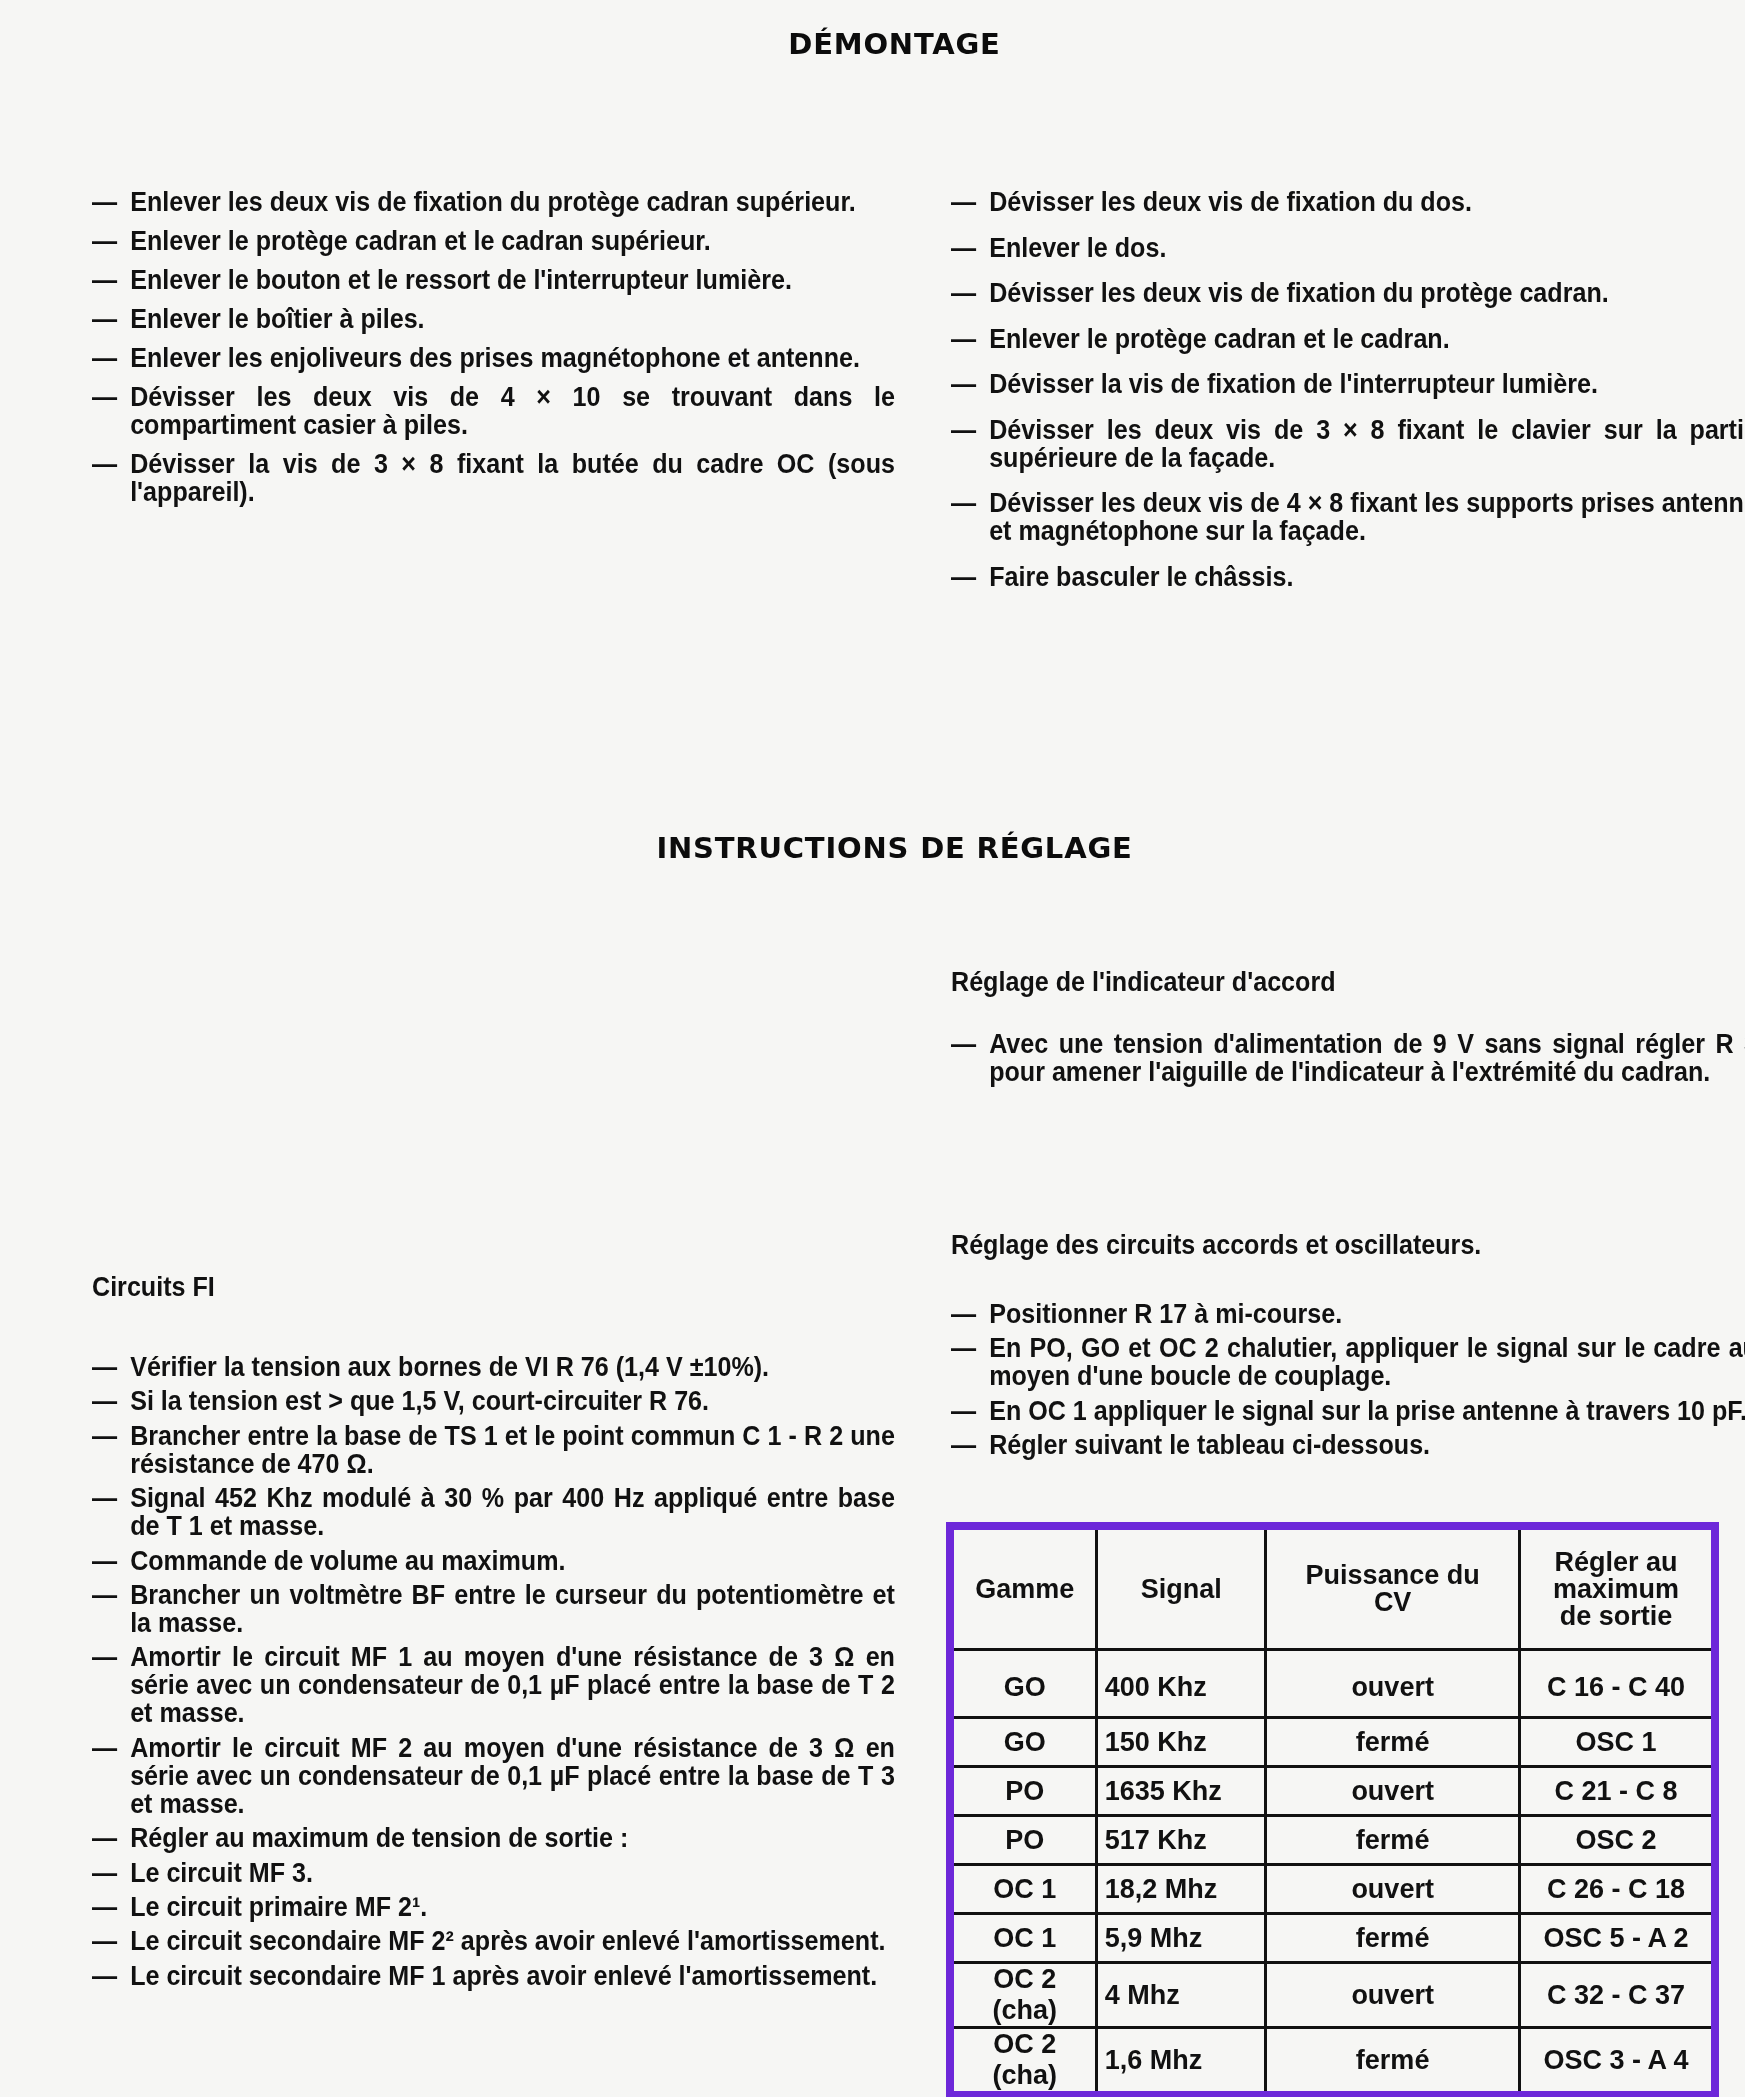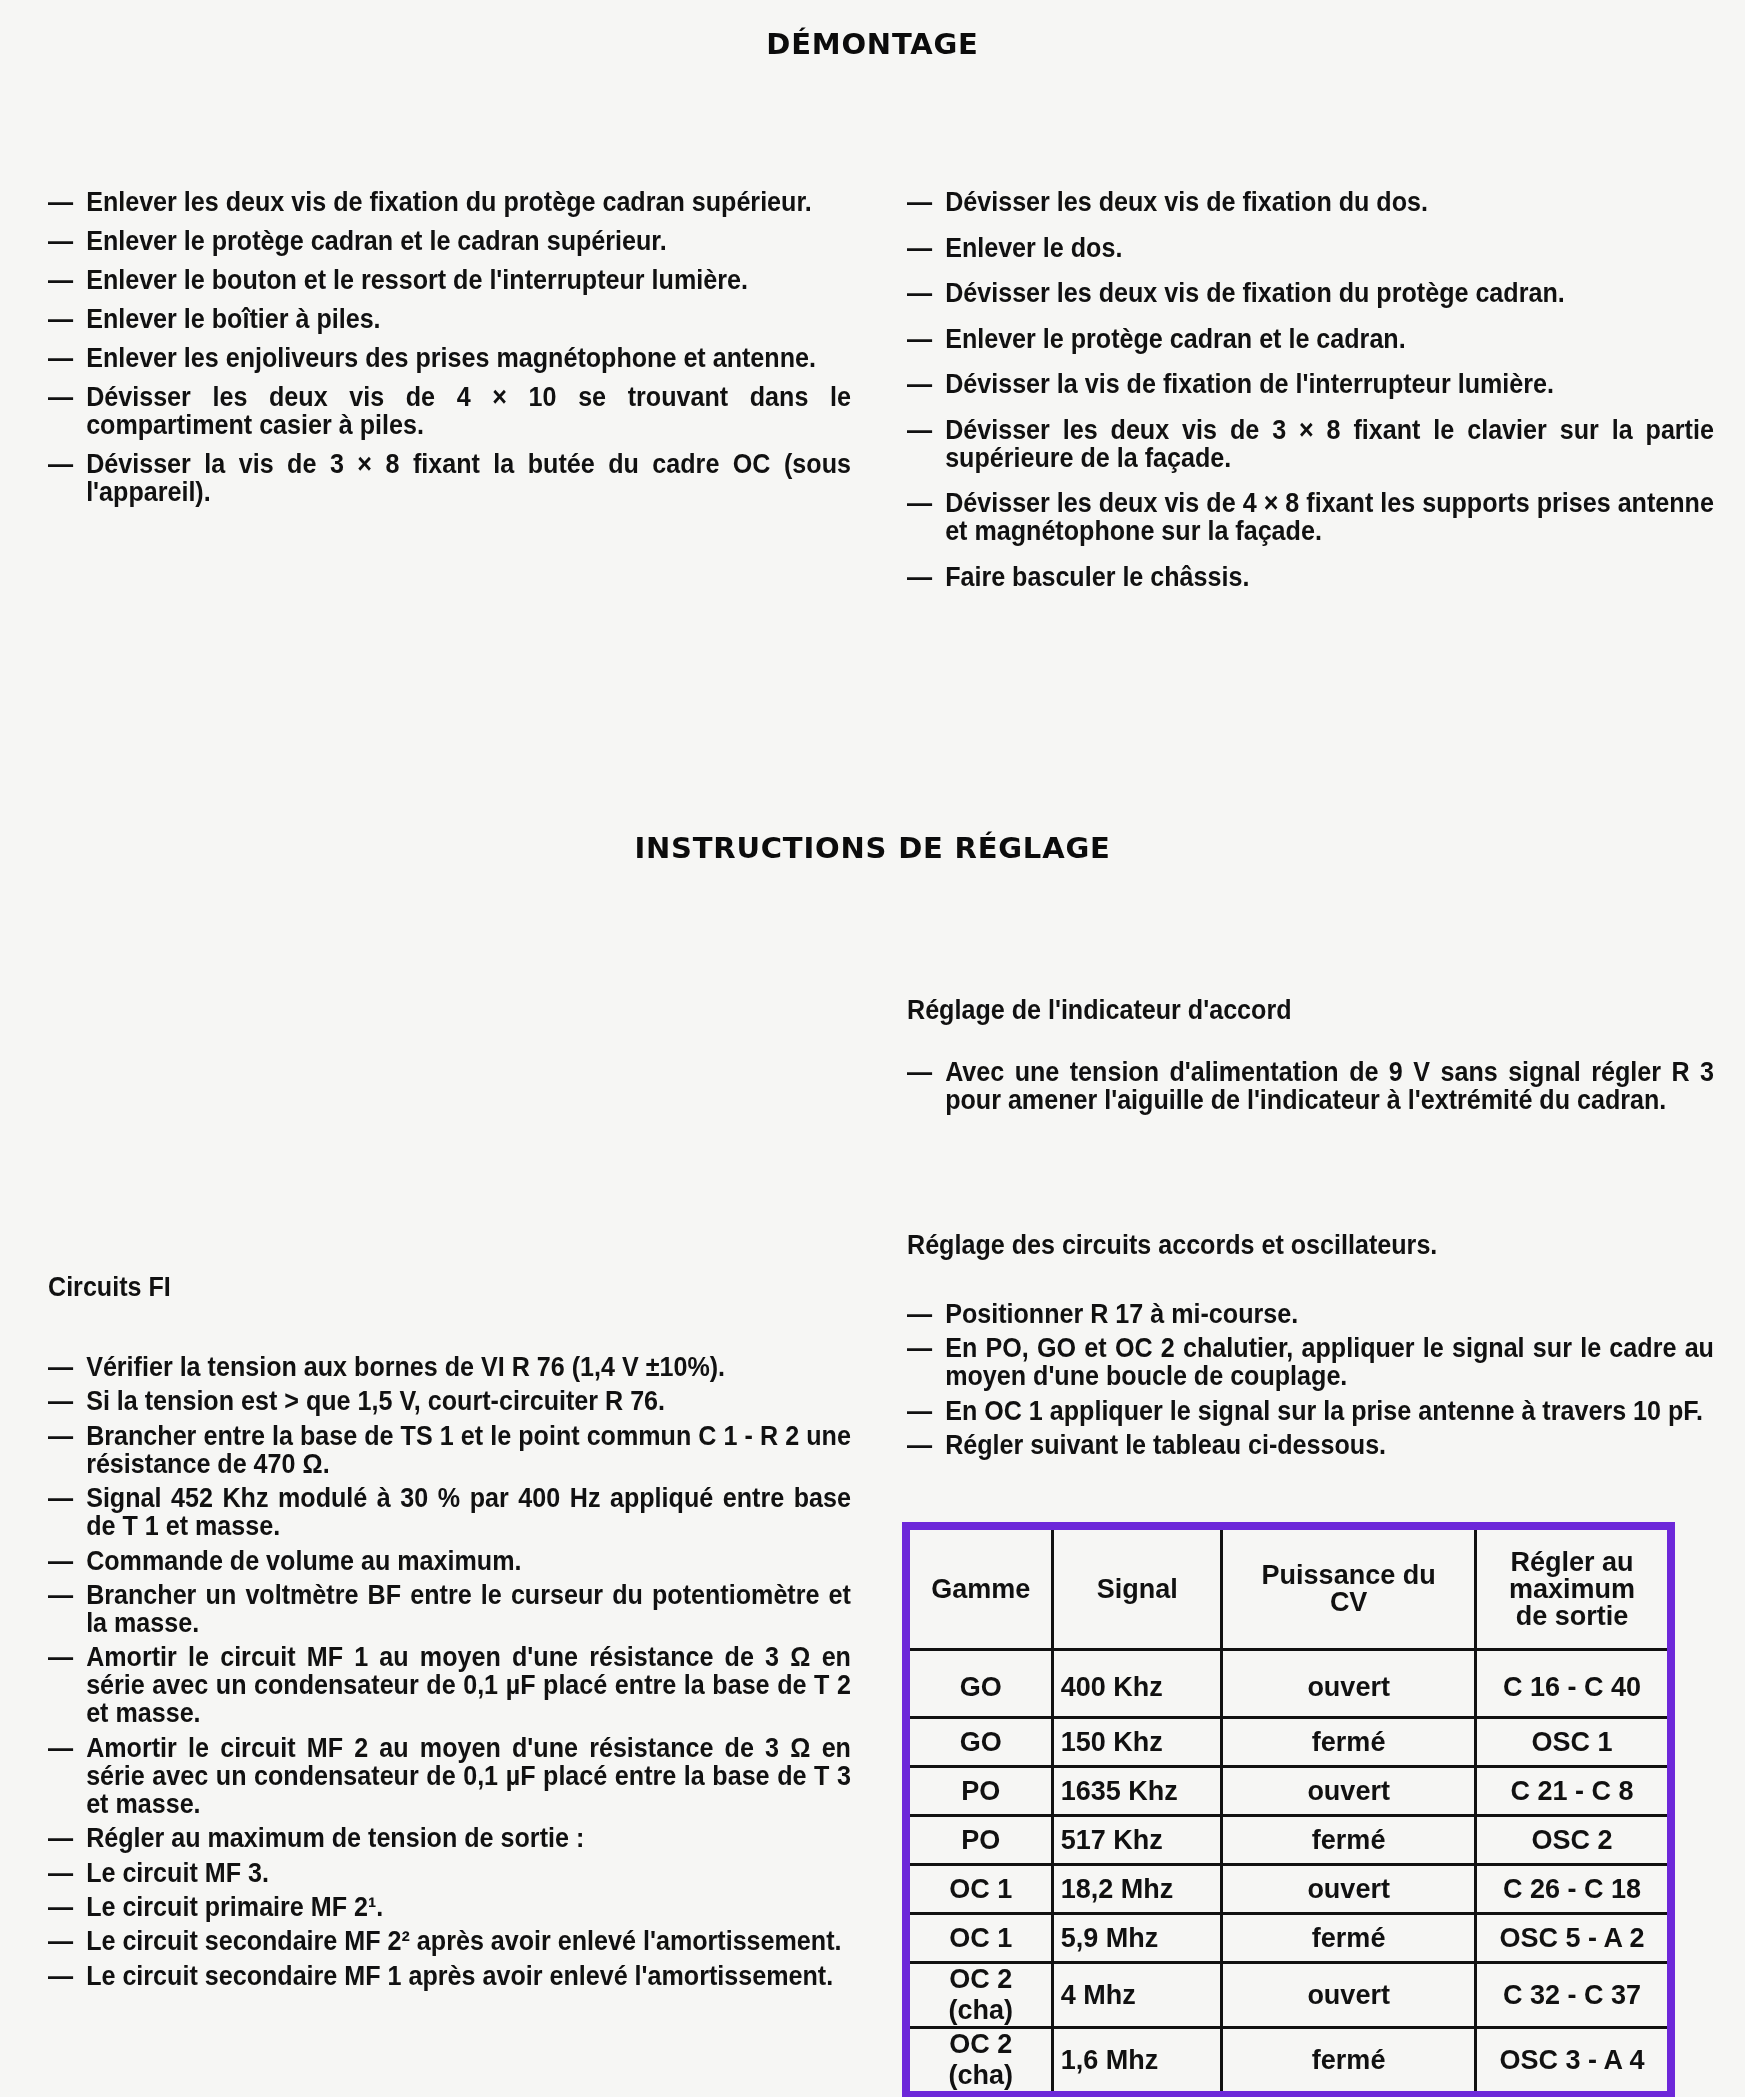--- a/index.html
+++ b/index.html
@@ -4,21 +4,21 @@
 <style>
   html, body { margin: 0; padding: 0; }
   body {
     width: 1745px; height: 2097px;
     background: #f6f6f4;
     color: #111;
     font-family: "Liberation Sans", sans-serif;
     position: relative;
     overflow: hidden;
   }
-  .page { position: absolute; inset: 0; }
+  .page { position: absolute; inset: 0; margin-left: 44px; }
   .title {
     position: absolute; left: 0; right: 0; text-align: center;
     font-family: "DejaVu Sans", sans-serif; font-weight: bold;
     font-size: 29px; letter-spacing: 0.8px; color: #0c0c0c;
   }
   .col { position: absolute; width: 765px; }
   .col.left { left: 48px; }
   .col.right { left: 907px; width: 769px; }
   .list { list-style: none; margin: 0; padding: 0; }
   .list li {
@@ -102,21 +102,21 @@
       <li>Amortir le circuit MF 1 au moyen d'une résistance de 3 Ω en série avec un condensateur de 0,1 µF placé entre la base de T 2 et masse.</li>
       <li>Amortir le circuit MF 2 au moyen d'une résistance de 3 Ω en série avec un condensateur de 0,1 µF placé entre la base de T 3 et masse.</li>
       <li>Régler au maximum de tension de sortie :</li>
       <li>Le circuit MF 3.</li>
       <li>Le circuit primaire MF 2¹.</li>
       <li>Le circuit secondaire MF 2² après avoir enlevé l'amortissement.</li>
       <li>Le circuit secondaire MF 1 après avoir enlevé l'amortissement.</li>
     </ul>
   </div>
 
-  <div class="col right" style="top:995px">
+  <div class="col right" style="top:967px">
     <div class="subhead">Réglage de l'indicateur d'accord</div>
     <div style="height:33px"></div>
     <ul class="list">
       <li>Avec une tension d'alimentation de 9 V sans signal régler R 3 pour amener l'aiguille de l'indicateur à l'extrémité du cadran.</li>
     </ul>
   </div>
 
   <div class="col right" style="top:1230px">
     <div class="subhead">Réglage des circuits accords et oscillateurs.</div>
     <div style="height:40px"></div>

